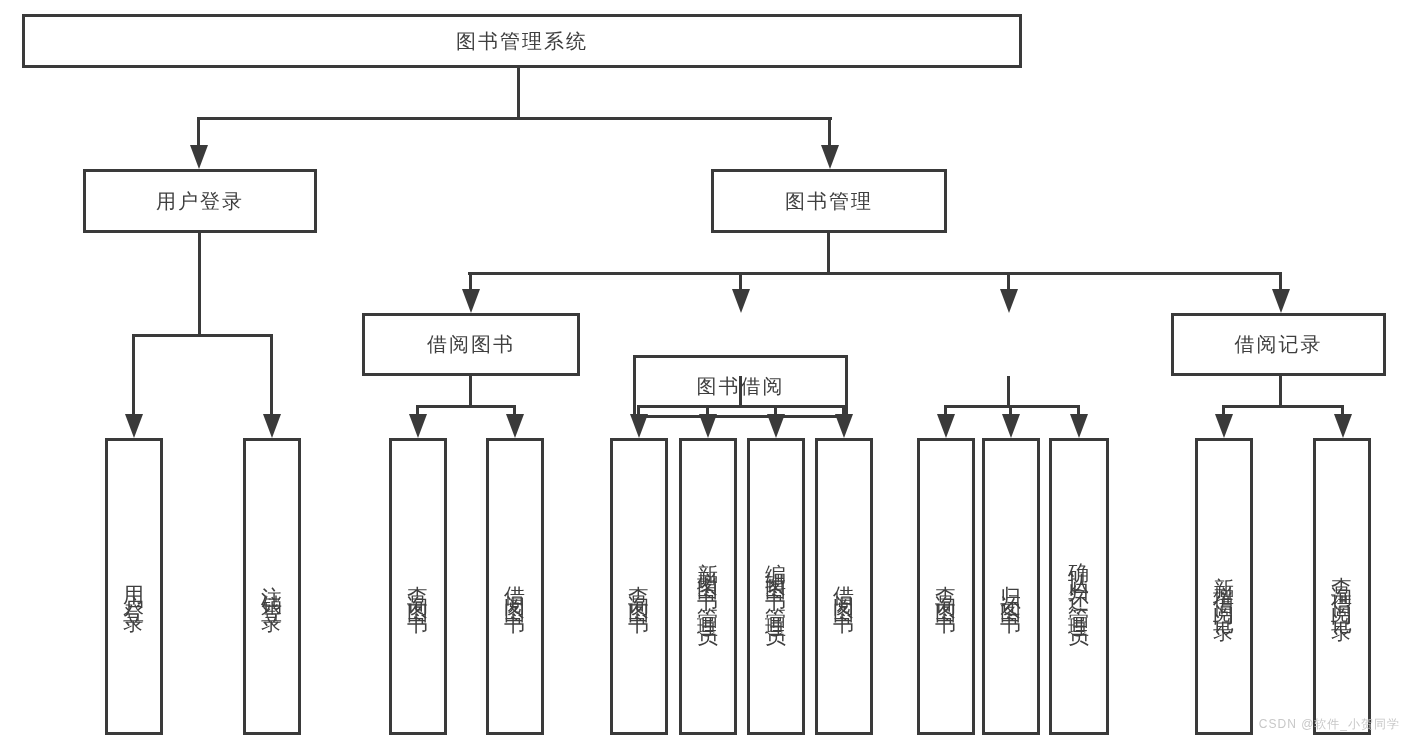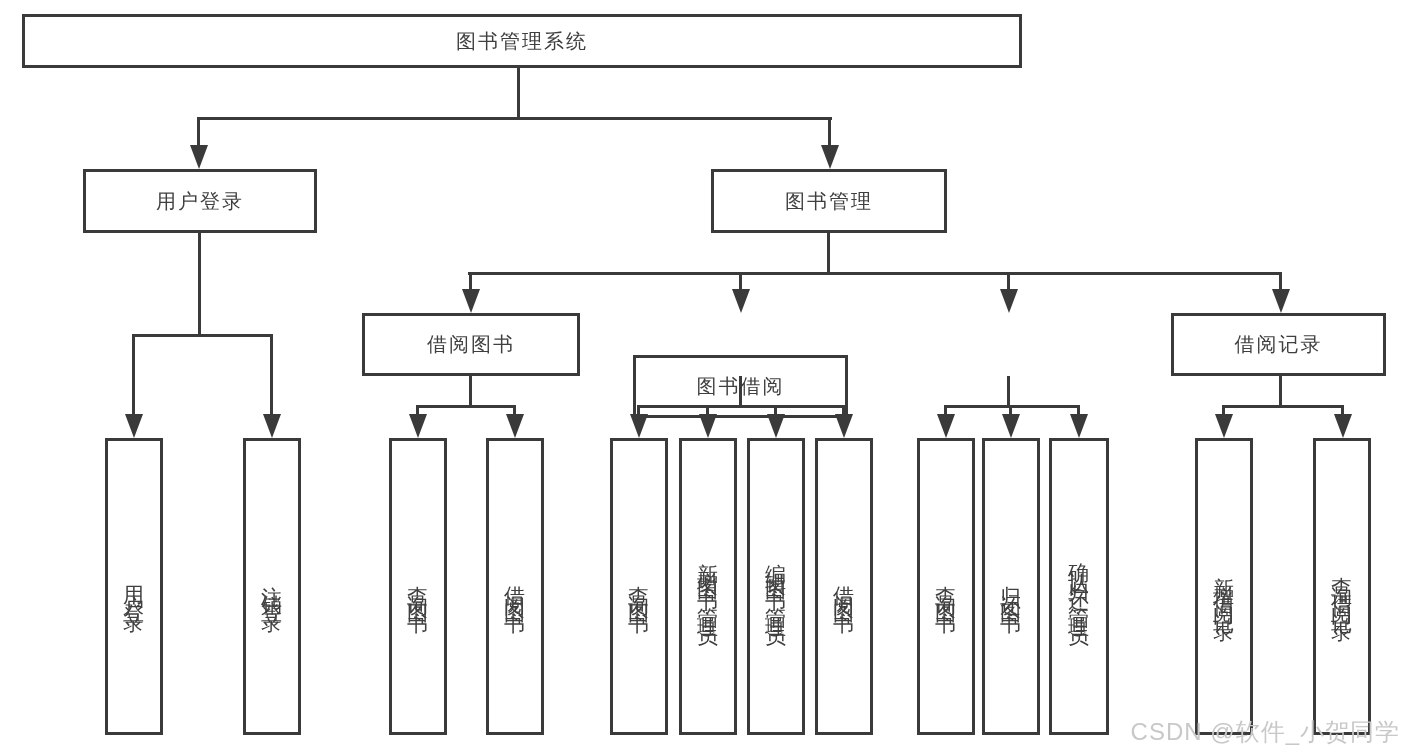--- a/index.html
+++ b/index.html
@@ -54,21 +54,21 @@
   .arrow{
     position:absolute;
     width:0;height:0;
     border-left:9px solid transparent;
     border-right:9px solid transparent;
     border-top:24px solid var(--line);
   }
   .watermark{
     position:absolute;
     right:5px;top:716px;
-    font-size:24px;
+    font-size:12px;
     letter-spacing:1px;
     color:var(--watermark);
     white-space:nowrap;
   }
 </style>
 </head>
 <body>
 
 <div class="stage">
 

